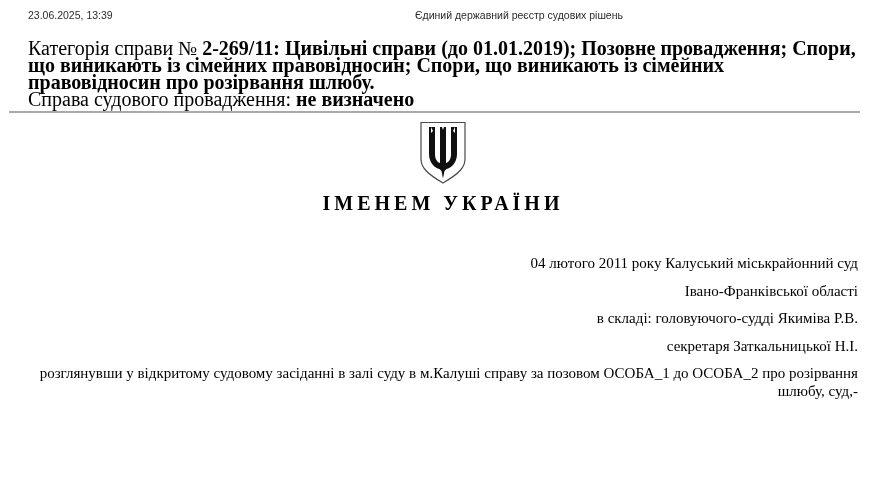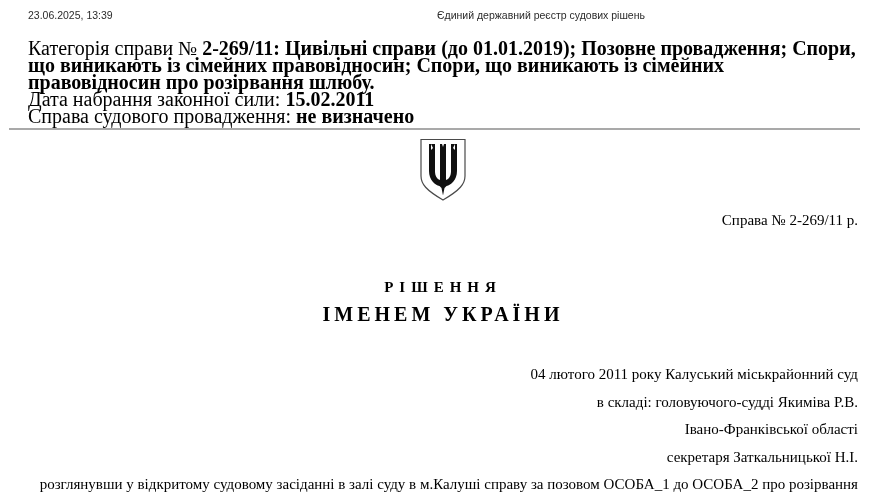--- a/index.html
+++ b/index.html
@@ -14,21 +14,21 @@
   }
 
   
   .print-header {
     position: absolute; top: 9px; left: 0;
     width: 877px; height: 14px;
     font-family: "Liberation Sans", sans-serif;
     font-size: 10.5px; color: #2b2b2b; text-decoration: underline;
   }
   .print-timestamp { position: absolute; left: 28px; top: 0; white-space: nowrap; }
-  .registry-title  { position: absolute; left: 415px; top: 0; white-space: nowrap; margin-left: 22px; }
+  .registry-title  { position: absolute; left: 415px; top: 0; white-space: nowrap; }
 
   
   .content {
     position: absolute; top: 40px; left: 28px;
     width: 830px;
   }
   .meta { font-size: 20px; line-height: 17px; }
   .meta p { margin: 0; }
   .meta b, .meta strong { font-weight: bold; }
 
@@ -74,41 +74,38 @@
 
   <div class="print-header">
     <span class="print-timestamp">23.06.2025, 13:39</span>
     <span class="registry-title">Єдиний державний реєстр судових рішень</span>
   </div>
 
   <div class="content">
 
     <div class="meta">
       <p><span>Категорія справи № </span><b>2-269/11: Цивільні справи (до 01.01.2019); Позовне провадження; Спори, що виникають із сімейних правовідносин; Спори, що виникають із сімейних правовідносин про розірвання шлюбу.</b></p>
-      <p><span>Дата набрання законної сили: </span><b>15.02.2011</b></p>
       <p><span>Справа судового провадження: </span><b>не визначено</b></p>
     </div>
 
     <hr class="separator">
 
     <div class="emblem-wrap">
       <svg class="emblem" width="50" height="64" viewBox="0 0 50 64" aria-hidden="true">
         <path d="M3 1.5 H47 V38 C47 46 42 52 25 62 C8 52 3 46 3 38 Z" fill="#ffffff" stroke="#4a4a4a" stroke-width="1.2"></path>
         <path fill="#101010" d="M11 6 H17 V33 C17 38 19 41 22 42 L22 6 H28 L28 42 C31 41 33 38 33 33 V6 H39 V33 C39 42 33 47 28.5 48 L26.5 50 L25 57.5 L23.5 50 L21.5 48 C17 47 11 42 11 33 Z"></path>
         <path fill="#ffffff" d="M13 6 L15 10 L13 12 Z M37 6 L35 10 L37 12 Z M24 6 L25 9 L26 6 Z"></path>
       </svg>
     </div>
 
-    <p class="case-number">Справа № 2-269/11 р.</p>
 
-    <p class="doc-title">РІШЕННЯ</p>
     <p class="doc-subtitle">ІМЕНЕМ УКРАЇНИ</p>
 
     <div class="body-text">
       <p>04 лютого 2011 року Калуський міськрайонний суд</p>
+      <p>Івано-Франківської області</p>
       <p>в складі: головуючого-судді Якиміва Р.В.</p>
-      <p>Івано-Франківської області</p>
       <p>секретаря Заткальницької Н.І.</p>
       <p>розглянувши у відкритому судовому засіданні в залі суду в м.Калуші справу за позовом ОСОБА_1 до ОСОБА_2 про розірвання шлюбу, суд,-</p>
     </div>
 
   </div>
 </div>
 
 </body></html>

